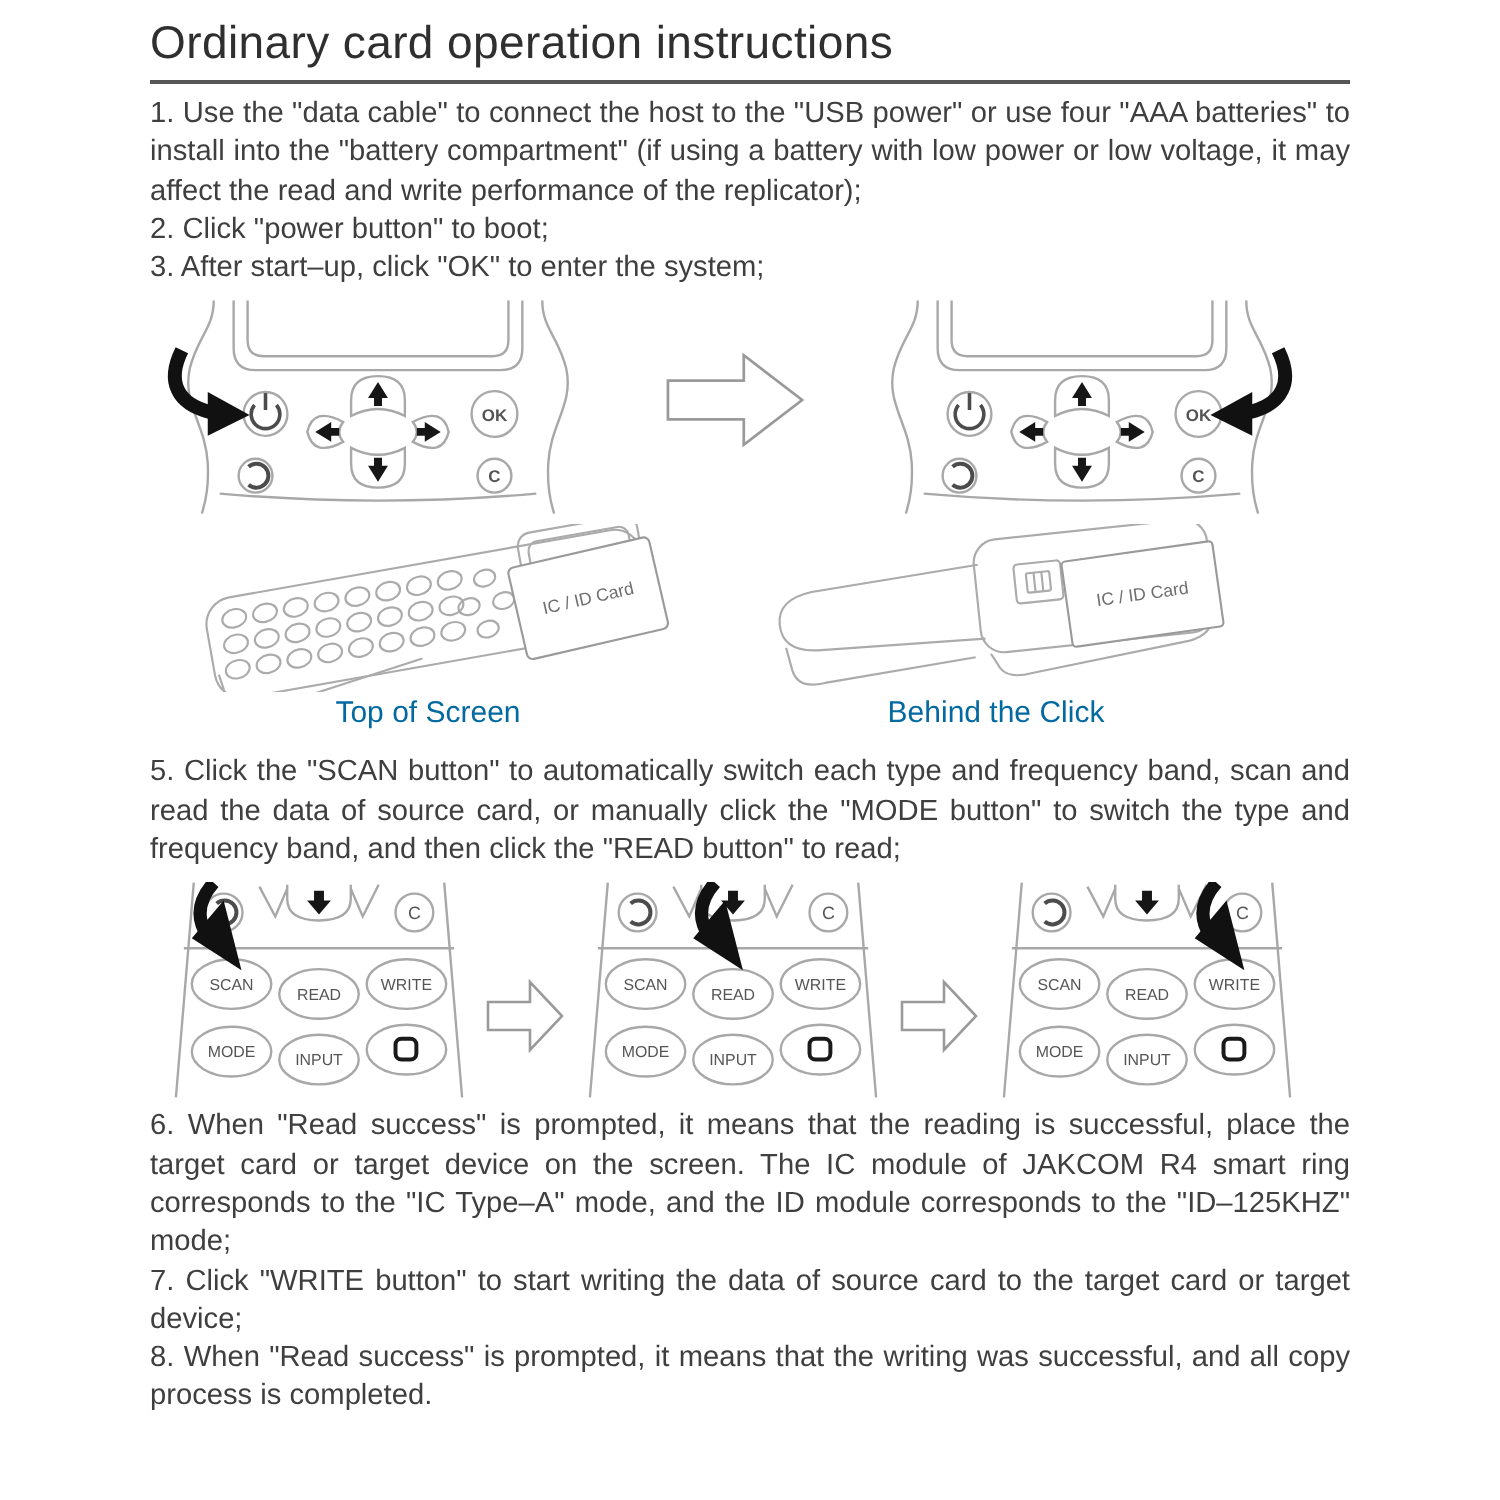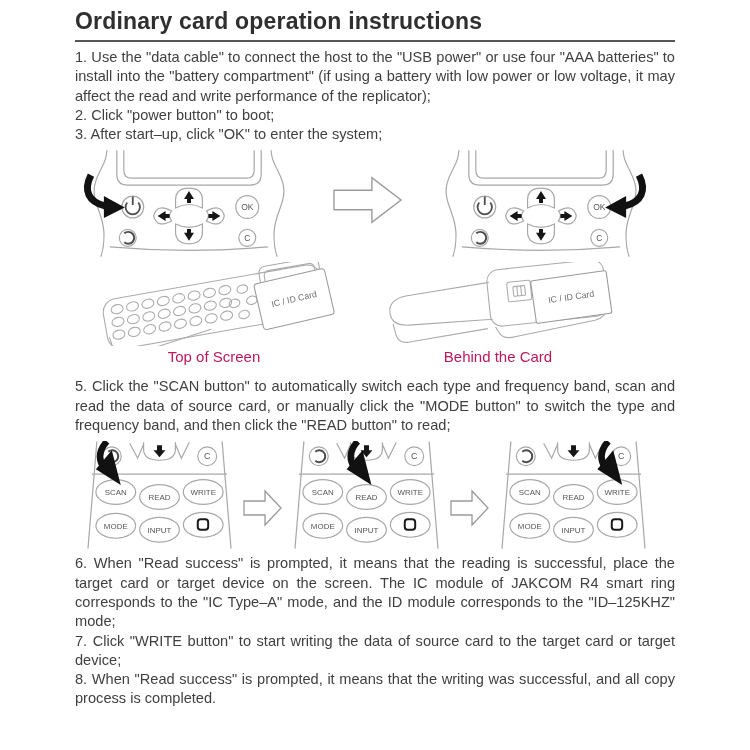--- a/index.html
+++ b/index.html
@@ -2,34 +2,34 @@
 <html><head>
 <meta charset="utf-8">
 <style>
   html,body{margin:0;padding:0;}
   body{
     width:750px;height:750px;overflow:hidden;background:#ffffff;
     font-family:"Liberation Sans", sans-serif;
   }
   .page{padding:7px 75px 0 75px;width:600px;}
   h1.title{
-    margin:0;font-size:23px;line-height:28px;font-weight:700;
+    margin:0;font-size:23px;line-height:28px;font-weight:400;
     color:#2f2f2f;letter-spacing:.2px;
   }
   .rule{border:none;border-top:2px solid #565656;margin:5px 0 6px 0;}
   p.body{
     margin:0;font-size:14.6px;line-height:19.3px;color:#3f3f3f;
     text-align:justify;
   }
   .fig-row{display:flex;align-items:center;}
-  .devices-row{margin:6px 0 4px 2px;gap:4px;}
+  .devices-row{margin:6px 0 4px 2px;gap:4px;font-weight:bold;}
   .devices-row .flow{margin:0 22px 8px 28px;}
   .cards-row{margin:5px 0 0 14px;gap:34px;}
   .figure{display:flex;flex-direction:column;align-items:center;}
-  .caption{font-size:15px;color:#be185d;margin-top:2px;}
+  .caption{font-size:15px;color:#0369a1;margin-top:2px;}
   .panels-row{margin:6px 0 5px 6px;gap:5px;}
   .panels-row .flow{margin-top:26px;}
   svg{display:block;}
   svg text{font-family:"Liberation Sans", sans-serif;}
 </style>
 </head>
 <body>
 
 <div class="page">
 
@@ -178,21 +178,21 @@
             <rect x="142" y="27" width="12" height="10" rx="1"></rect>
             <line x1="146" y1="27" x2="146" y2="37"></line>
             <line x1="150" y1="27" x2="150" y2="37"></line>
           </g>
         </g>
         <g transform="rotate(-8 199 36)">
           <rect x="161" y="14" width="78" height="44" rx="2" fill="#ffffff" stroke="#9a9a9a" stroke-width="1.1"></rect>
           <text x="200" y="39" font-size="9" text-anchor="middle" fill="#6e6e6e">IC / ID Card</text>
         </g>
       </svg>
-      <div class="caption">Behind the Card</div>
+      <div class="caption">Behind the Click</div>
     </div>
   </div>
 
   <p class="body" style="margin-top:12px">5. Click the "SCAN button" to automatically switch each type and frequency band, scan and read the data of source card, or manually click the "MODE button" to switch the type and frequency band, and then click the "READ button" to read;</p>
 
   <div class="fig-row panels-row">
 
     <svg width="157" height="108" viewBox="0 0 158 108">
       <g stroke="#a8a8a8" stroke-width="1.2" fill="none">
         <path d="M16,0 L7,108"></path>

